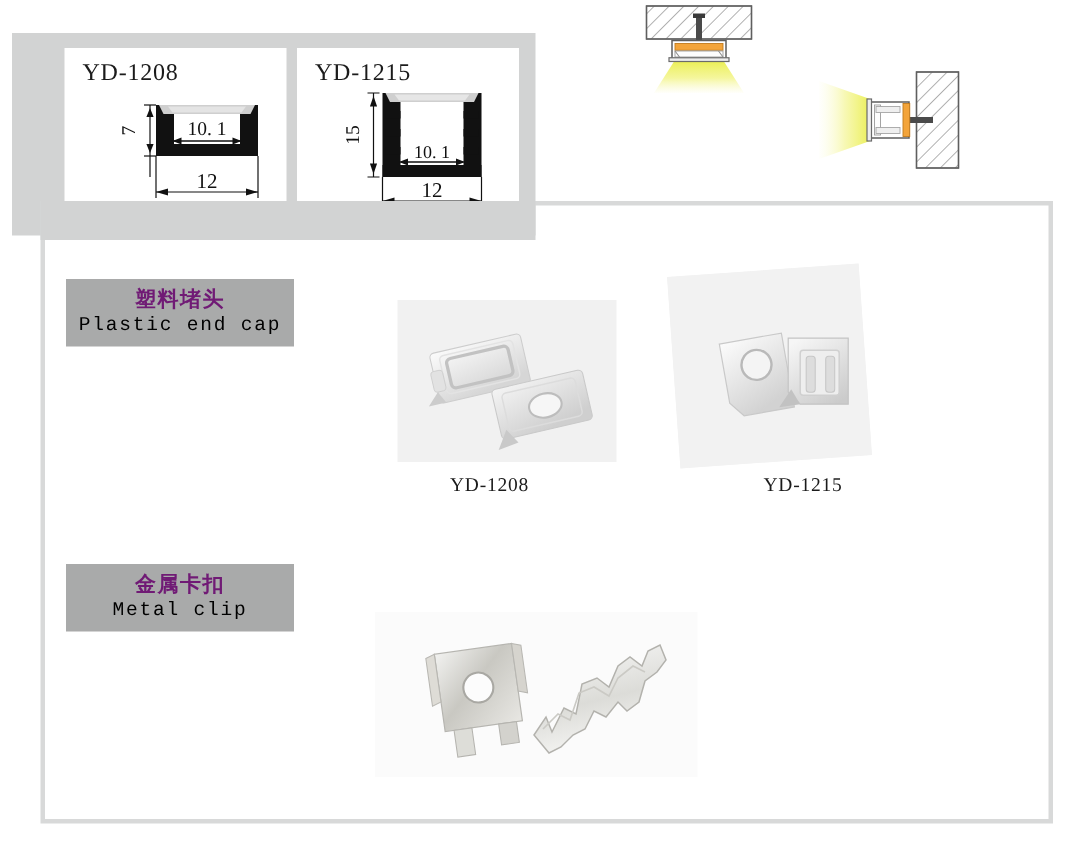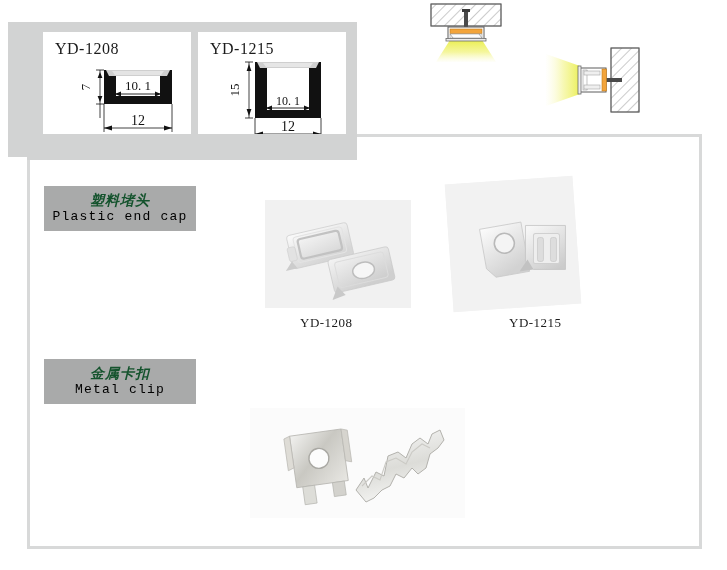--- a/index.html
+++ b/index.html
@@ -38,29 +38,29 @@
     background:#d2d3d3;
   }
 
   
   .sec-label{
     position:absolute;width:152px;height:45px;background:#a9aaaa;
     display:flex;flex-direction:column;align-items:center;justify-content:center;
     line-height:1.15;
   }
   .sec-label .cn{
-    font-size:14px;color:#14532d;letter-spacing:1px;
-    font-family:"DejaVu Sans","Liberation Sans",sans-serif;font-weight:700;font-style:italic;
+    font-size:14px;color:#701a75;letter-spacing:1px;
+    font-family:"DejaVu Sans","Liberation Sans",sans-serif;font-weight:700;
   }
   .sec-label .en{
     font-size:13px;color:#000000;letter-spacing:1.2px;margin-top:2px;
     font-family:"Liberation Mono","DejaVu Sans Mono",monospace;
   }
   #label-endcap{left:44px;top:186px;}
-  #label-clip{left:44px;top:359px;}
+  #label-clip{left:44px;top:376px;}
 
   
   .photo{position:absolute;background:#f1f1f1;overflow:hidden;}
   #photo-1208{left:265px;top:200px;width:146px;height:108px;}
   #photo-1215{left:449px;top:180px;width:128px;height:128px;
     transform:rotate(-4deg);background:#f2f2f2;}
   #photo-clip{left:250px;top:408px;width:215px;height:110px;background:#fbfbfb;}
 
   .caption{
     position:absolute;font-size:13px;color:#1b1b1b;letter-spacing:.5px;

